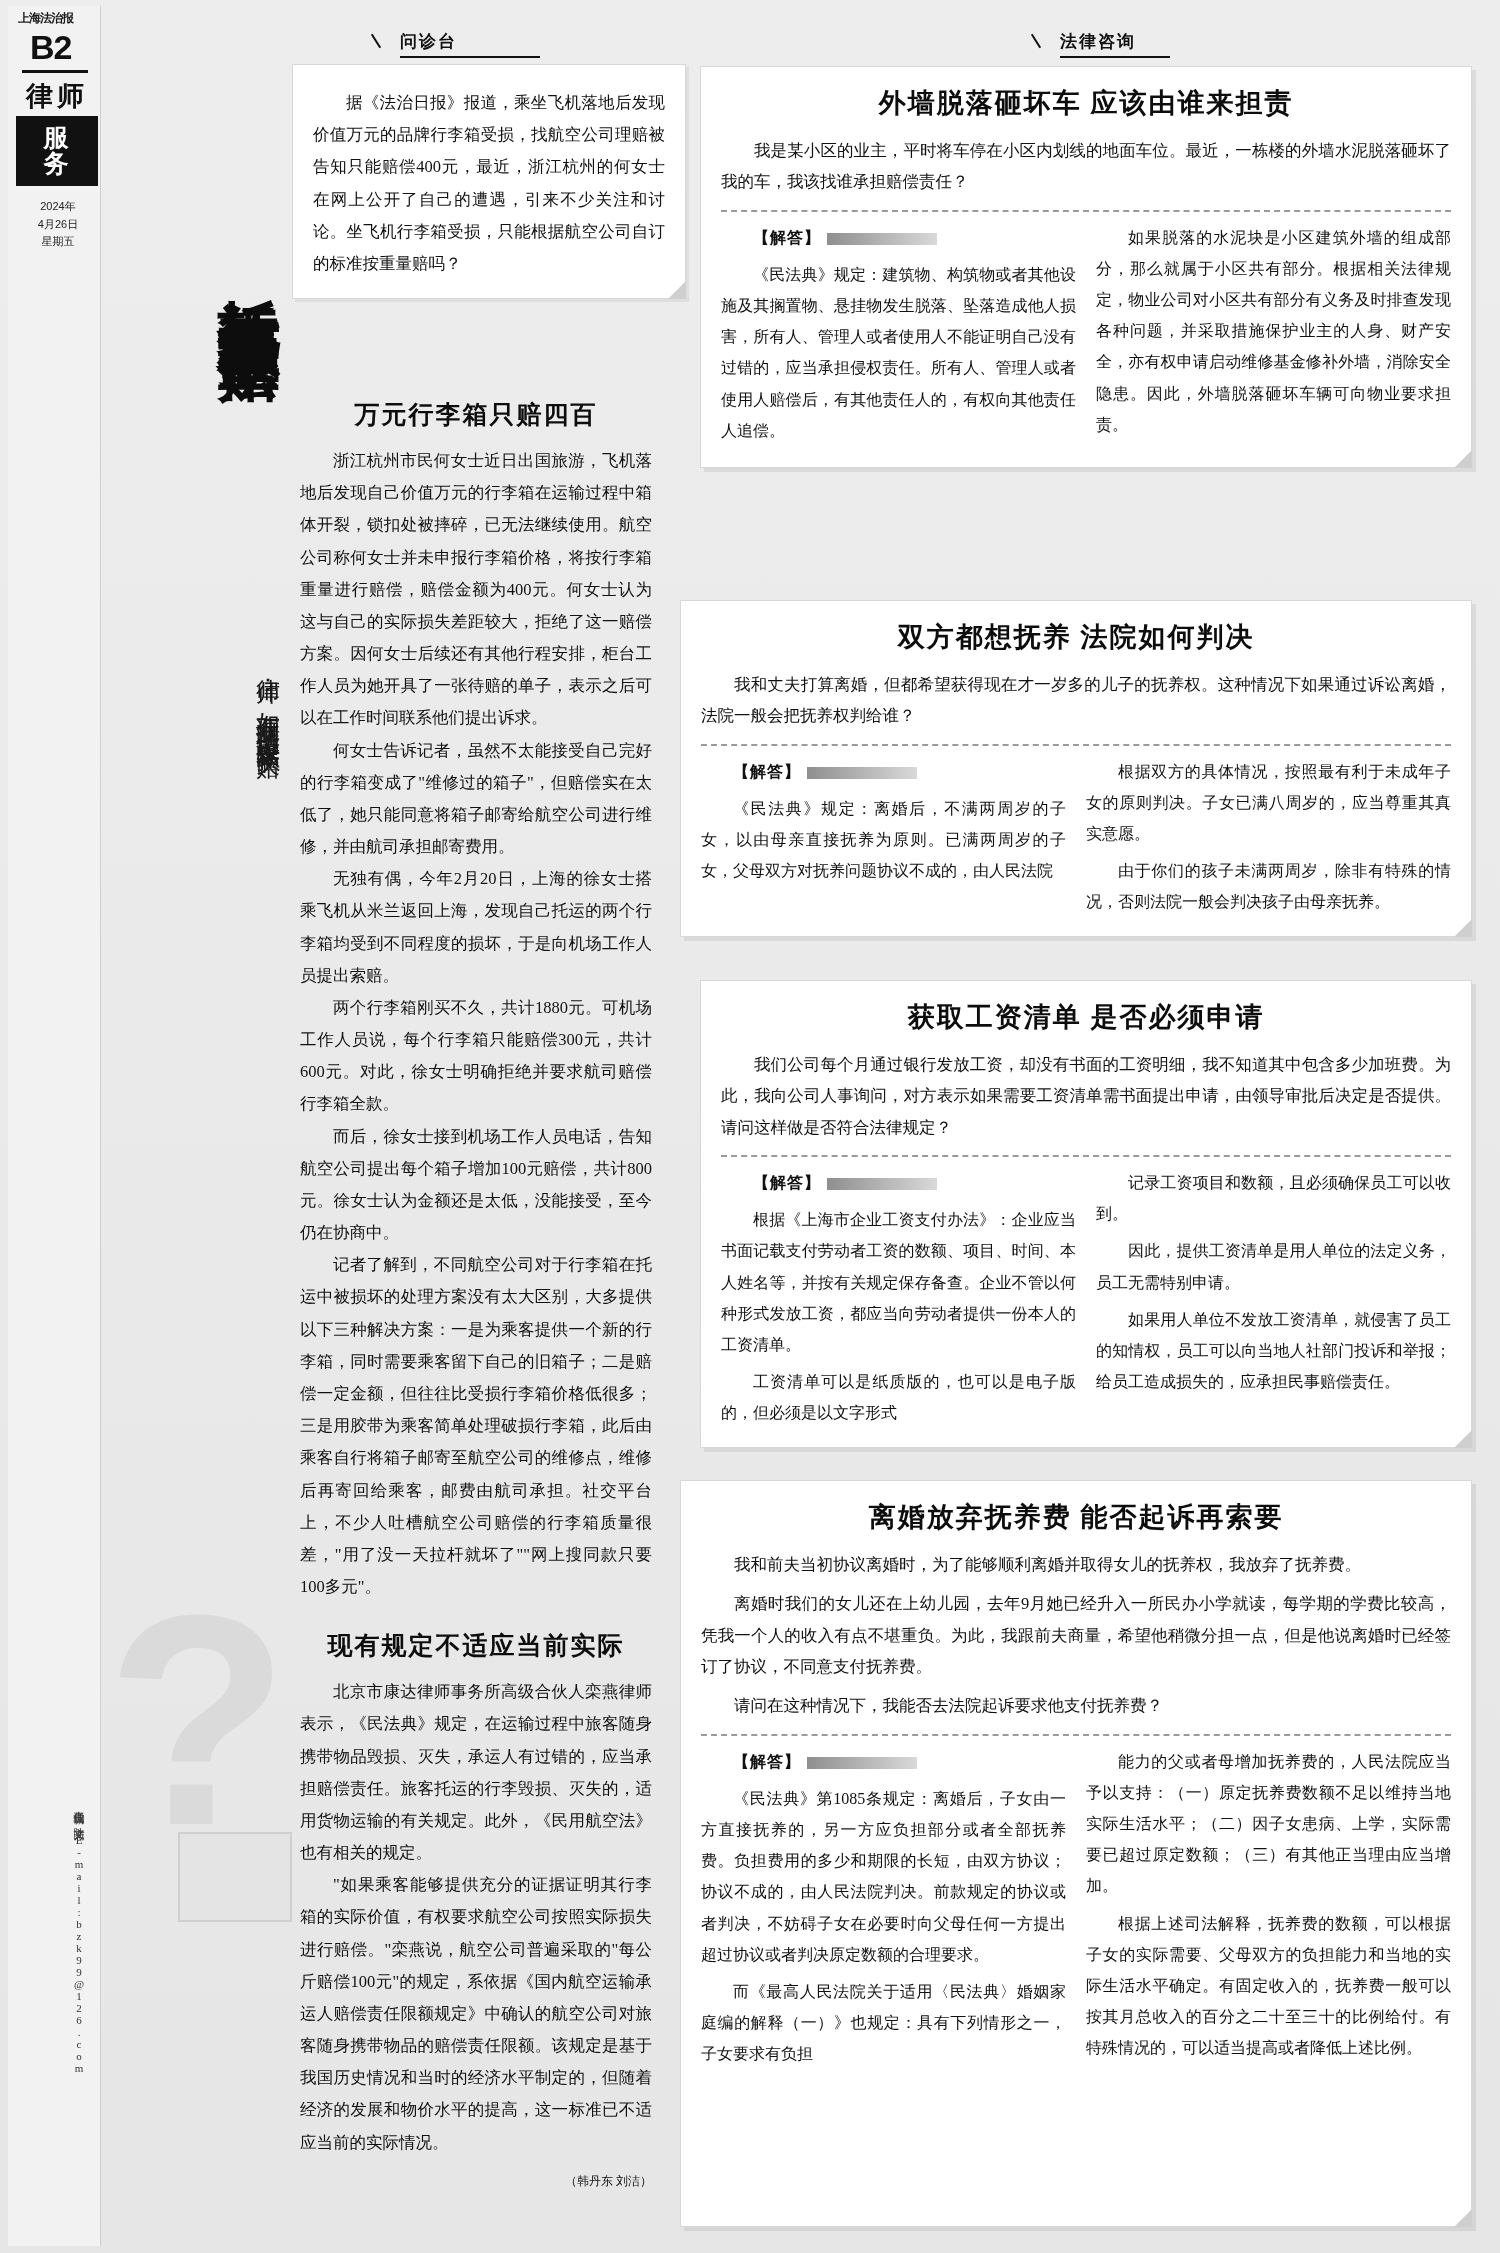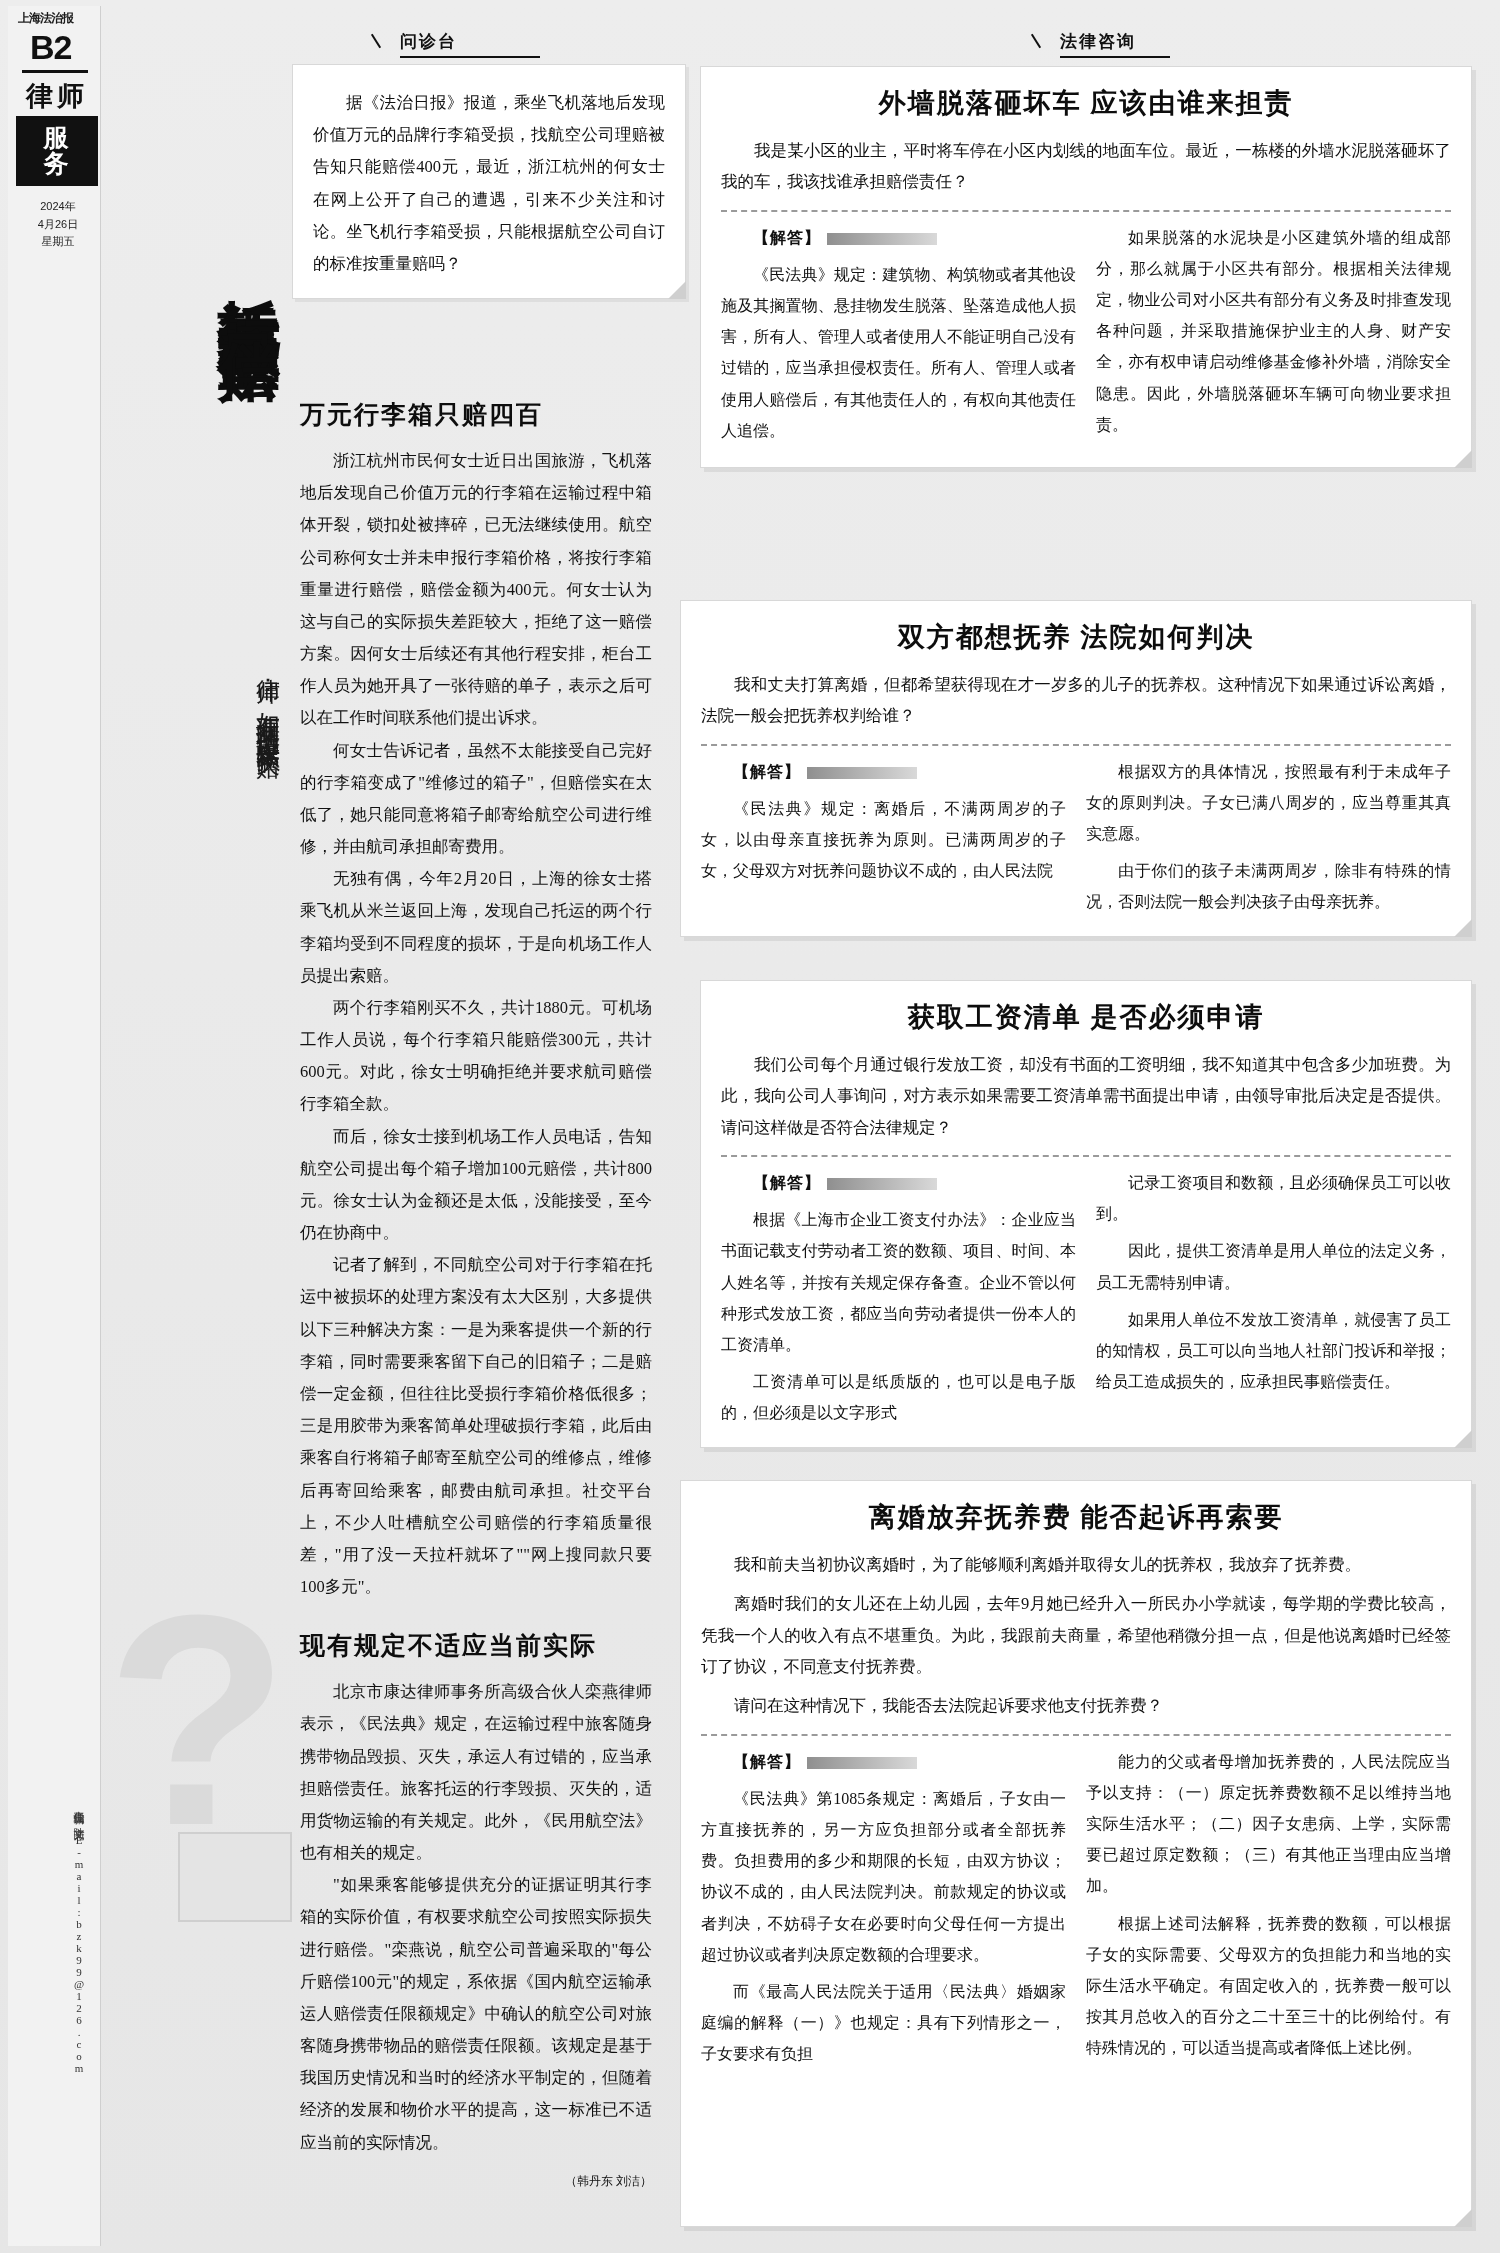--- a/index.html
+++ b/index.html
@@ -96,21 +96,21 @@
     position:absolute;left:292px;top:64px;width:352px;
     background:#fff;border:1px solid #d8d8d8;
     padding:22px 20px 18px 20px;
     box-shadow:3px 3px 0 rgba(0,0,0,.06);
   }
   .lead-box p{
     margin:0;font-size:16.5px;line-height:1.95;text-indent:2em;color:#111;
     text-align:justify;
   }
   .mid-sub{
-    font-size:25px;font-weight:bold;text-align:left;letter-spacing:2px;
+    font-size:25px;font-weight:bold;text-align:center;letter-spacing:2px;
     margin:26px 0 14px 0;color:#0d0d0d;
   }
   .body-text p{
     margin:0;font-size:16.5px;line-height:1.95;text-indent:2em;
     text-align:justify;color:#111;
   }
   .byline{
     text-align:right;font-size:12px;margin-top:14px;color:#111;
   }
   

